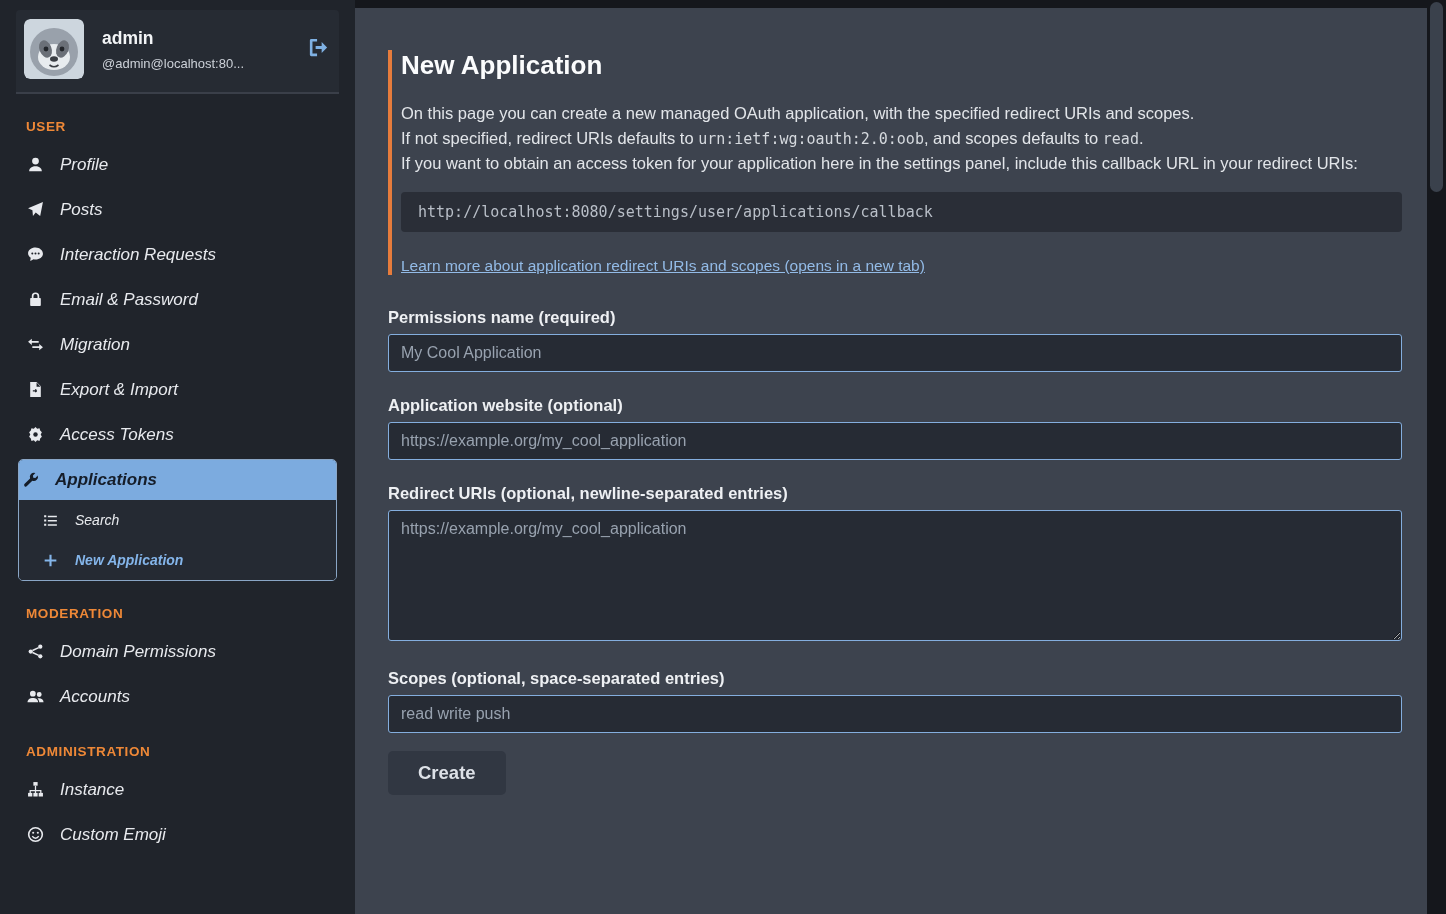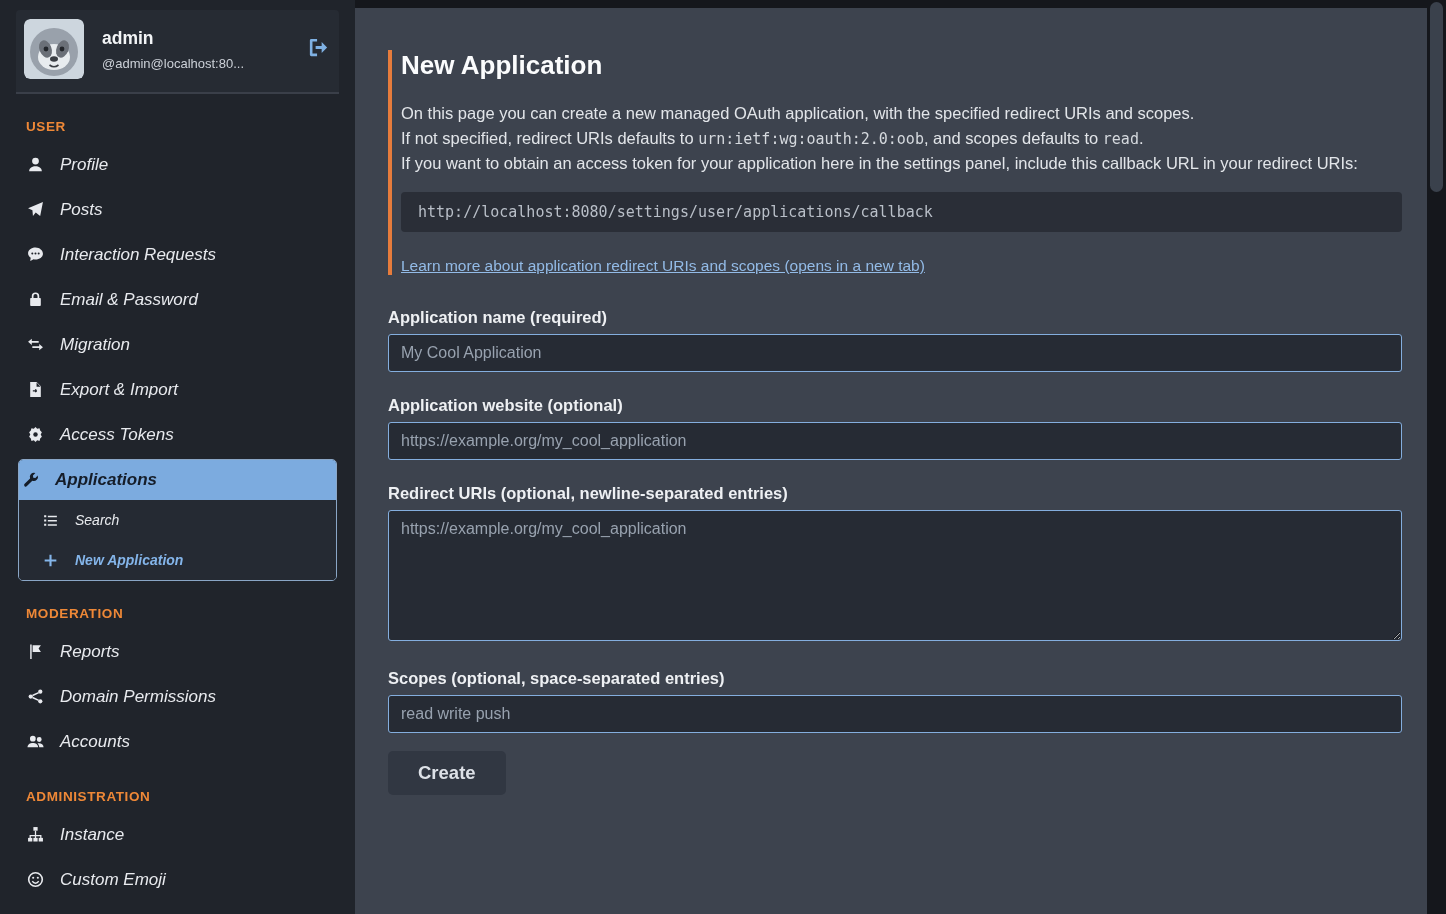--- a/index.html
+++ b/index.html
@@ -214,29 +214,20 @@
                 <path d="M7 2.5h2V7h4.5v2H9v4.5H7V9H2.5V7H7z"></path>
               </svg>
             </span>
           <span>New Application</span>
         </div>
       </div>
     </div>
 
     <div class="section-header">MODERATION</div>
 
-    <div class="nav-item">
-      <span class="icon">
-          <svg width="17" height="17" viewBox="0 0 16 16">
-            <path d="M3 1.5h1.4V15H3z"></path>
-            <path d="M5.3 2h7.8l-2.2 3.2 2.2 3.2H5.3z"></path>
-          </svg>
-        </span>
-      <span>Reports</span>
-    </div>
 
     <div class="nav-item">
       <span class="icon">
           <svg width="17" height="17" viewBox="0 0 16 16">
             <circle cx="12.5" cy="3.5" r="2"></circle>
             <circle cx="3.5" cy="8" r="2"></circle>
             <circle cx="12.5" cy="12.5" r="2"></circle>
             <path d="M5.2 7.1l5.8-2.7M5.2 8.9l5.8 2.7" stroke="currentColor" stroke-width="1.4" fill="none"></path>
           </svg>
         </span>
@@ -292,21 +283,21 @@
       <div class="intro">
         <h1 class="page-title">New Application</h1>
         <p><span>On this page you can create a new managed OAuth application, with the specified redirect URIs and scopes.</span></p>
         <p><span>If not specified, redirect URIs defaults to </span><code class="inline-code">urn:ietf:wg:oauth:2.0:oob</code><span>, and scopes defaults to </span><code class="inline-code">read</code><span>.</span></p>
         <p><span>If you want to obtain an access token for your application here in the settings panel, include this callback URL in your redirect URIs:</span></p>
         <div class="codeblock">http://localhost:8080/settings/user/applications/callback</div>
         <a href="#" class="docs-link">Learn more about application redirect URIs and scopes (opens in a new tab)</a>
       </div>
 
       <div class="form-group first">
-        <label class="field-label">Application name (required)</label>
+        <label class="field-label">Permissions name (required)</label>
         <input type="text" class="text-input" placeholder="My Cool Application" style="">
       </div>
 
       <div class="form-group">
         <label class="field-label">Application website (optional)</label>
         <input type="text" class="text-input" placeholder="https://example.org/my_cool_application" style="">
       </div>
 
       <div class="form-group">
         <label class="field-label">Redirect URIs (optional, newline-separated entries)</label>

